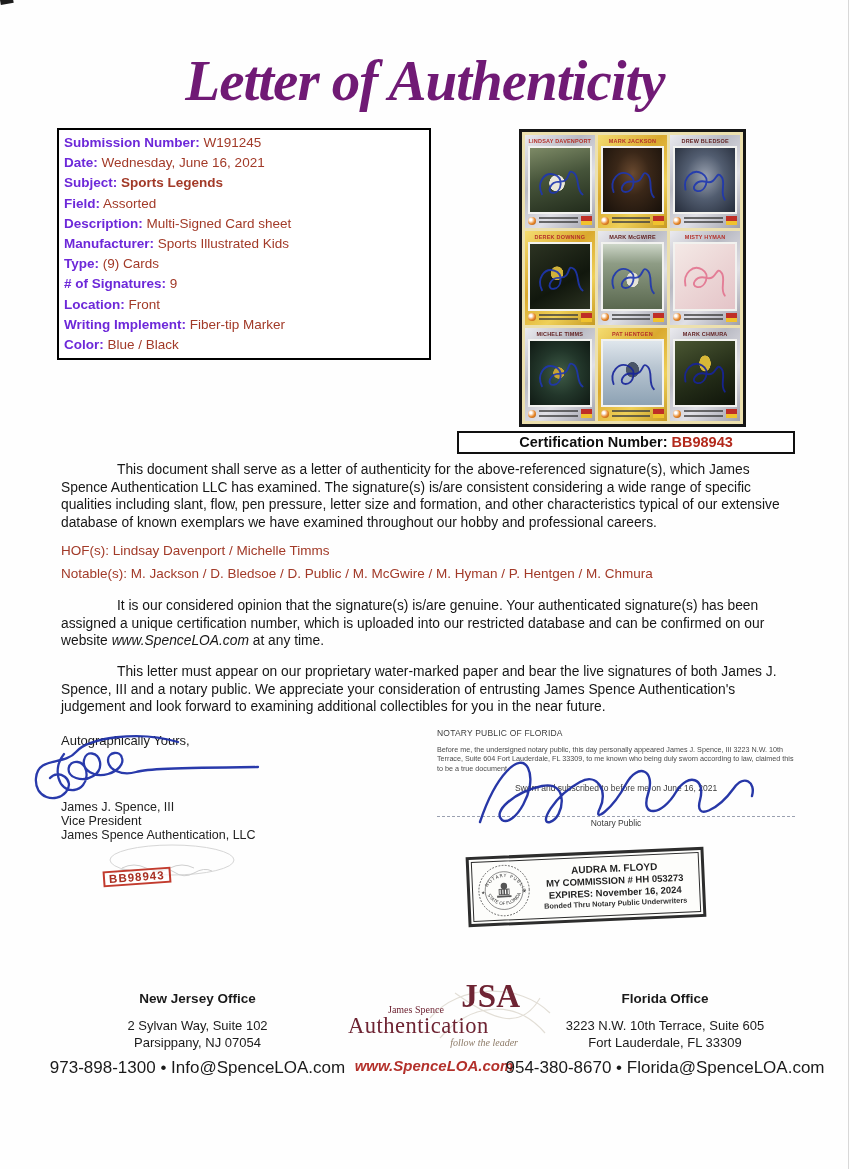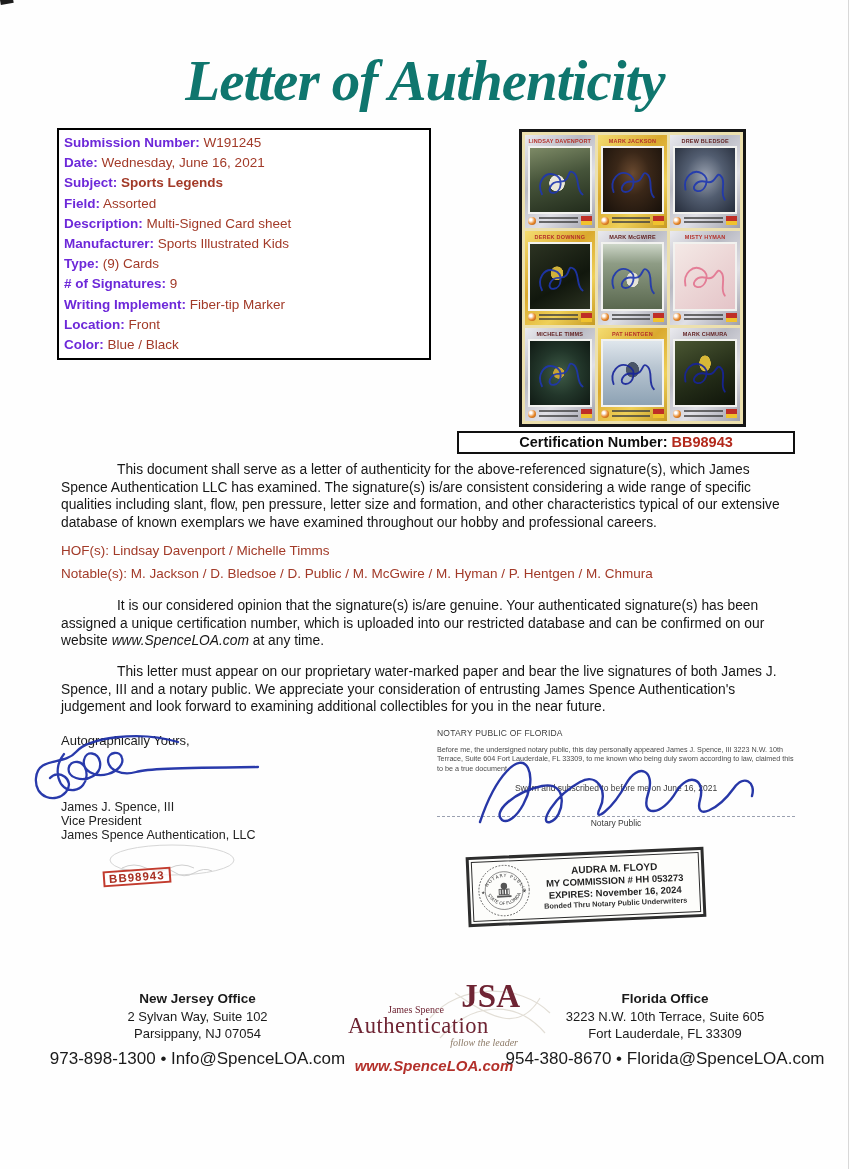--- a/index.html
+++ b/index.html
@@ -3,21 +3,21 @@
 <meta charset="utf-8">
 <style>
   html,body{margin:0;padding:0;background:#888;}
   .page{position:relative;width:850px;height:1169px;margin:0 auto;background:#fefefe;
         font-family:"Liberation Sans",sans-serif;color:#1c1c1c;overflow:hidden;}
   .edge-line{position:absolute;right:1px;top:0;width:1px;height:100%;background:#d8d8d8;}
   .corner-tl{position:absolute;left:0;top:0;width:13px;height:5px;background:#1c1c1c;transform:rotate(-10deg);transform-origin:left top;}
 
   .title{position:absolute;top:48px;left:0;width:100%;text-align:center;
          font-family:"Liberation Serif",serif;font-style:italic;font-weight:bold;
-         font-size:57px;letter-spacing:-1px;color:#0f766e;}
+         font-size:57px;letter-spacing:-1px;color:#701a75;}
 
   
   .info-box{position:absolute;left:57px;top:128px;width:374px;border:2px solid #000;
             box-sizing:border-box;padding:3px 4px 3px 5px;background:#fff;}
   .info-row{font-size:13.5px;line-height:20.2px;white-space:nowrap;}
   .info-label{font-weight:bold;color:#6d28d9;}
   .info-value{color:#a23a28;}
   .bold-value .info-value{font-weight:bold;}
 
   
@@ -84,21 +84,21 @@
   .stamp-inner{border:1px solid #2d2d2d;display:flex;align-items:center;padding:2px 4px;gap:4px;}
   .stamp-text{flex:1;text-align:center;color:#1f1f1f;}
   .stamp-name{font-size:10px;font-weight:bold;line-height:12px;}
   .stamp-line{font-size:9.5px;font-weight:bold;line-height:12px;}
   .stamp-bonded{font-size:7.4px;line-height:10px;font-weight:bold;color:#333;}
 
   
   .footer-col{position:absolute;text-align:center;color:#1a1a1a;}
   .nj{left:40px;top:991px;width:315px;}
   .fl{left:505px;top:991px;width:320px;}
-  .office-title{font-size:13.5px;font-weight:bold;margin-bottom:2px;}
+  .office-title{font-size:13.5px;font-weight:bold;margin-bottom:11px;}
   .office-line{font-size:13px;line-height:17px;}
   .office-contact{font-size:17px;margin-top:7px;}
   .jsa-logo{position:absolute;left:348px;top:981px;width:172px;}
   .jsa-big{font-family:"Liberation Serif",serif;font-weight:bold;font-size:33px;color:#6e2433;line-height:30px;margin-left:16px;text-align:right;}
   .jsa-sub{font-family:"Liberation Serif",serif;font-size:10px;color:#6e2433;margin-left:40px;margin-top:-7px;}
   .jsa-auth{font-family:"Liberation Serif",serif;font-size:22.5px;color:#6e2433;line-height:22px;letter-spacing:.5px;}
   .jsa-tagline{font-family:"Liberation Serif",serif;font-style:italic;font-size:10px;color:#8d7b68;text-align:right;margin-right:2px;}
   .jsa-web{font-size:15px;font-weight:bold;font-style:italic;color:#b3302a;margin-top:9px;text-align:center;}
   .logo-flourish{position:absolute;left:420px;top:978px;}
 </style>
@@ -113,22 +113,22 @@
 
   <div class="info-box">
     <div class="info-row"><span class="info-label">Submission Number:</span> <span class="info-value">W191245</span></div>
     <div class="info-row"><span class="info-label">Date:</span> <span class="info-value">Wednesday, June 16, 2021</span></div>
     <div class="info-row bold-value"><span class="info-label">Subject:</span> <span class="info-value">Sports Legends</span></div>
     <div class="info-row"><span class="info-label">Field:</span> <span class="info-value">Assorted</span></div>
     <div class="info-row"><span class="info-label">Description:</span> <span class="info-value">Multi-Signed Card sheet</span></div>
     <div class="info-row"><span class="info-label">Manufacturer:</span> <span class="info-value">Sports Illustrated Kids</span></div>
     <div class="info-row"><span class="info-label">Type:</span> <span class="info-value">(9) Cards</span></div>
     <div class="info-row"><span class="info-label"># of Signatures:</span> <span class="info-value">9</span></div>
+    <div class="info-row"><span class="info-label">Location:</span> <span class="info-value">Front</span></div>
     <div class="info-row"><span class="info-label">Writing Implement:</span> <span class="info-value">Fiber-tip Marker</span></div>
-    <div class="info-row"><span class="info-label">Location:</span> <span class="info-value">Front</span></div>
     <div class="info-row"><span class="info-label">Color:</span> <span class="info-value">Blue / Black</span></div>
   </div>
 
   <div class="card-sheet">
     <div class="card silver">
         <div class="card-name" style="color: rgb(181, 48, 42);">LINDSAY DAVENPORT</div>
         <div class="card-photo photo-0">
           <svg viewBox="0 0 64 56" style="color: rgb(30, 54, 176); transform: rotate(-7deg);">
     <path d="M10,40 C5,26 16,14 27,19 C38,24 33,40 24,40 C15,40 20,26 33,28 C46,30 42,12 50,20 C56,26 50,40 57,46" fill="none" stroke="currentColor" stroke-width="2.2" stroke-linecap="round" opacity=".9"></path>
   </svg>

